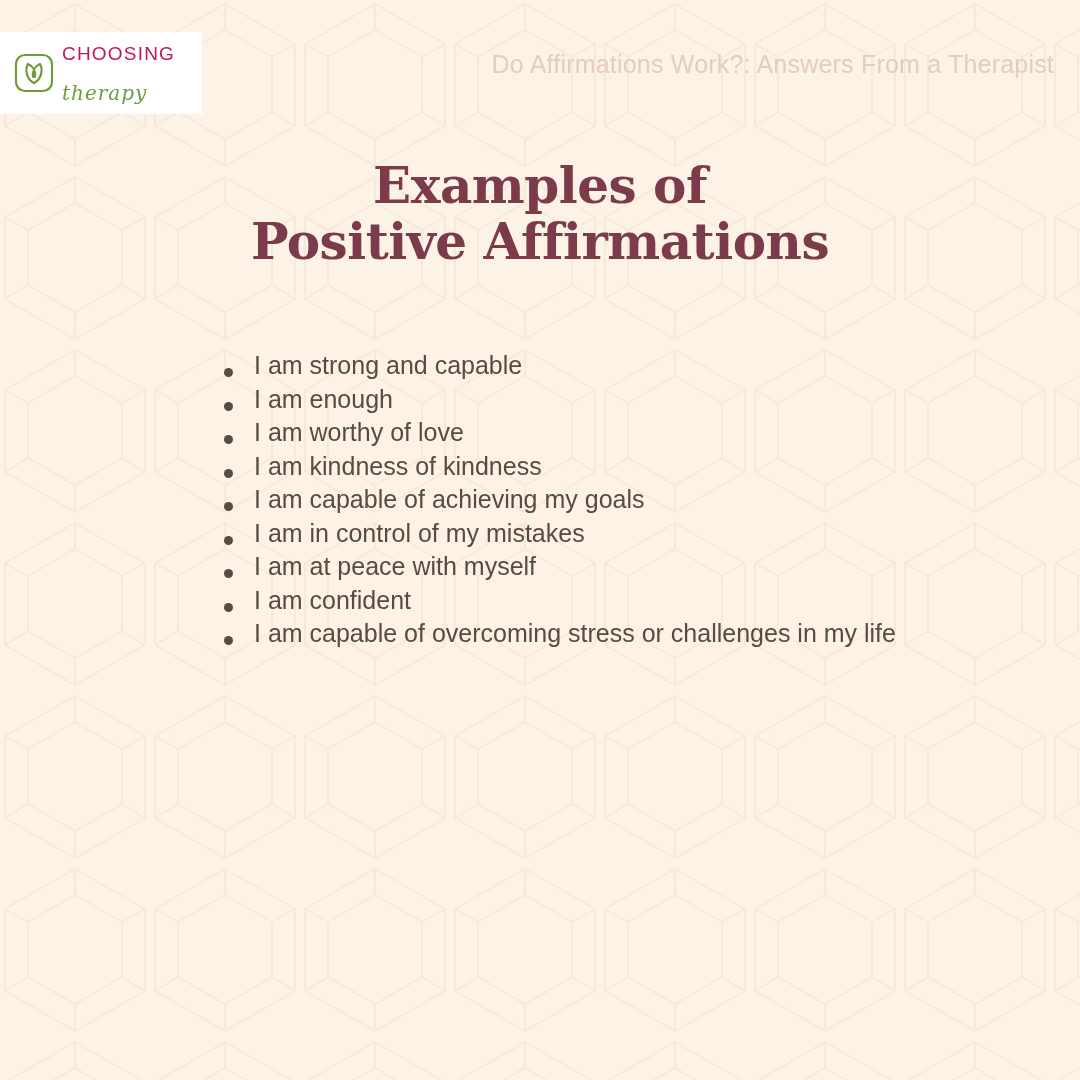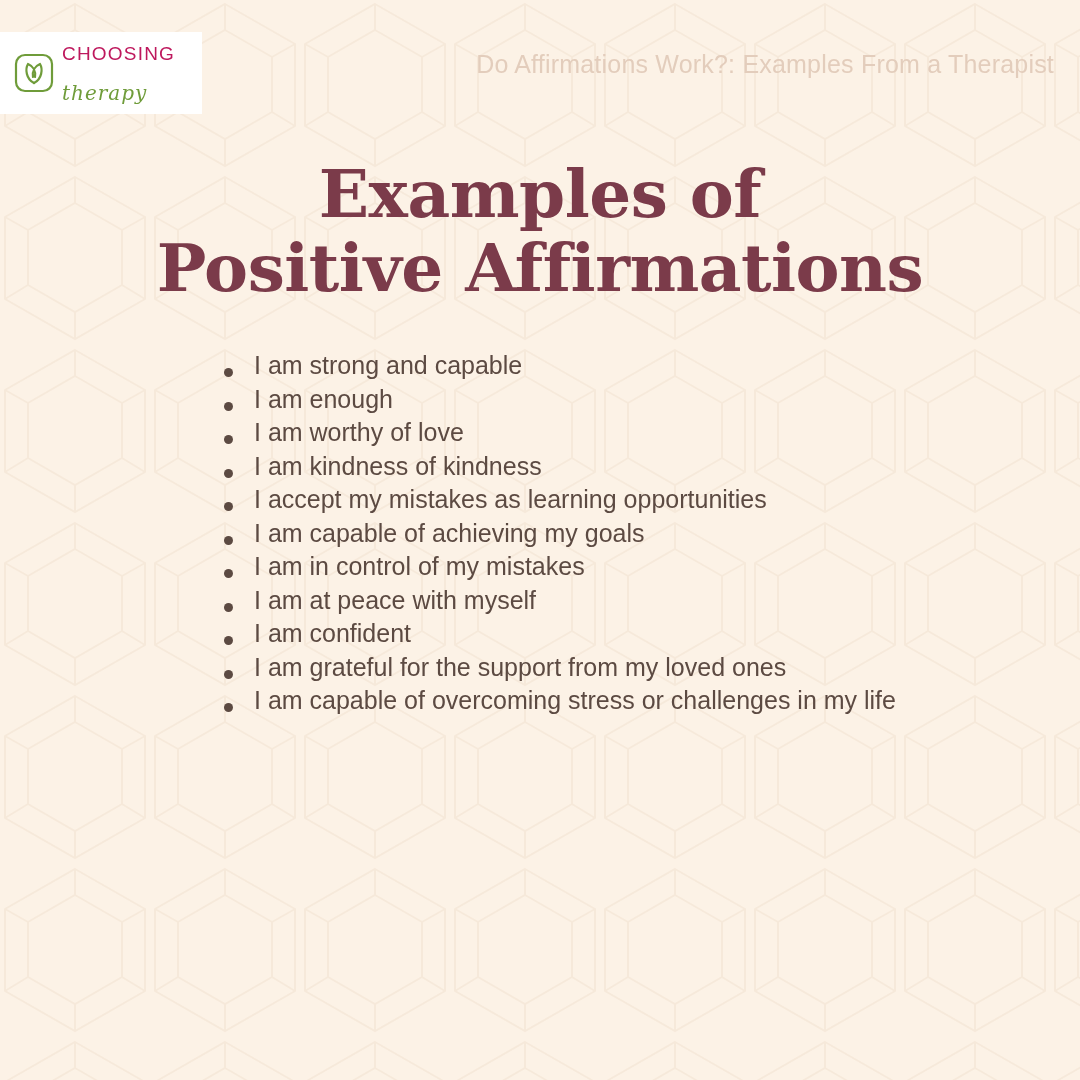--- a/index.html
+++ b/index.html
@@ -83,21 +83,21 @@
   .main-title {
     position: absolute;
     top: 158px;
     left: 0;
     width: 1080px;
     text-align: center;
     font-family: "DejaVu Serif", serif;
     font-weight: bold;
     color: #7a3b४a;
     color: #7b3b4a;
-    font-size: 66px;
+    font-size: 50px;
     line-height: 1.12;
     letter-spacing: -0.5px;
   }
 
   .list {
     position: absolute;
     top: 350px;
     left: 212px;
     width: 700px;
     margin: 0;
@@ -146,34 +146,32 @@
       <rect x="2" y="2" width="36" height="36" rx="9" fill="none" stroke="#6f9c3a" stroke-width="2.2"></rect>
       <path d="M20 30 C12 26 11 16 14 11 C19 13 22 18 21 24" fill="none" stroke="#6f9c3a" stroke-width="2.2" stroke-linecap="round"></path>
       <path d="M20 30 C28 26 29 16 26 11 C21 13 18 18 19 24" fill="none" stroke="#6f9c3a" stroke-width="2.2" stroke-linecap="round"></path>
     </svg>
     <div class="logo-text">
       <span class="logo-top">CHOOSING</span>
       <span class="logo-bottom">therapy</span>
     </div>
   </div>
 
-  <div class="header-title">Do Affirmations Work?: Examples From a Therapist</div>
+  <div class="header-title">Do Affirmations Work?: Answers From a Therapist</div>
 
   <div class="main-title">
     <div>Examples of</div>
     <div>Positive Affirmations</div>
   </div>
 
   <ul class="list">
     <li>I am strong and capable</li>
     <li>I am enough</li>
     <li>I am worthy of love</li>
     <li>I am kindness of kindness</li>
-    <li>I accept my mistakes as learning opportunities</li>
     <li>I am capable of achieving my goals</li>
     <li>I am in control of my mistakes</li>
     <li>I am at peace with myself</li>
     <li>I am confident</li>
-    <li>I am grateful for the support from my loved ones</li>
     <li>I am capable of overcoming stress or challenges in my life</li>
   </ul>
 
 </div>
 
 </body></html>

